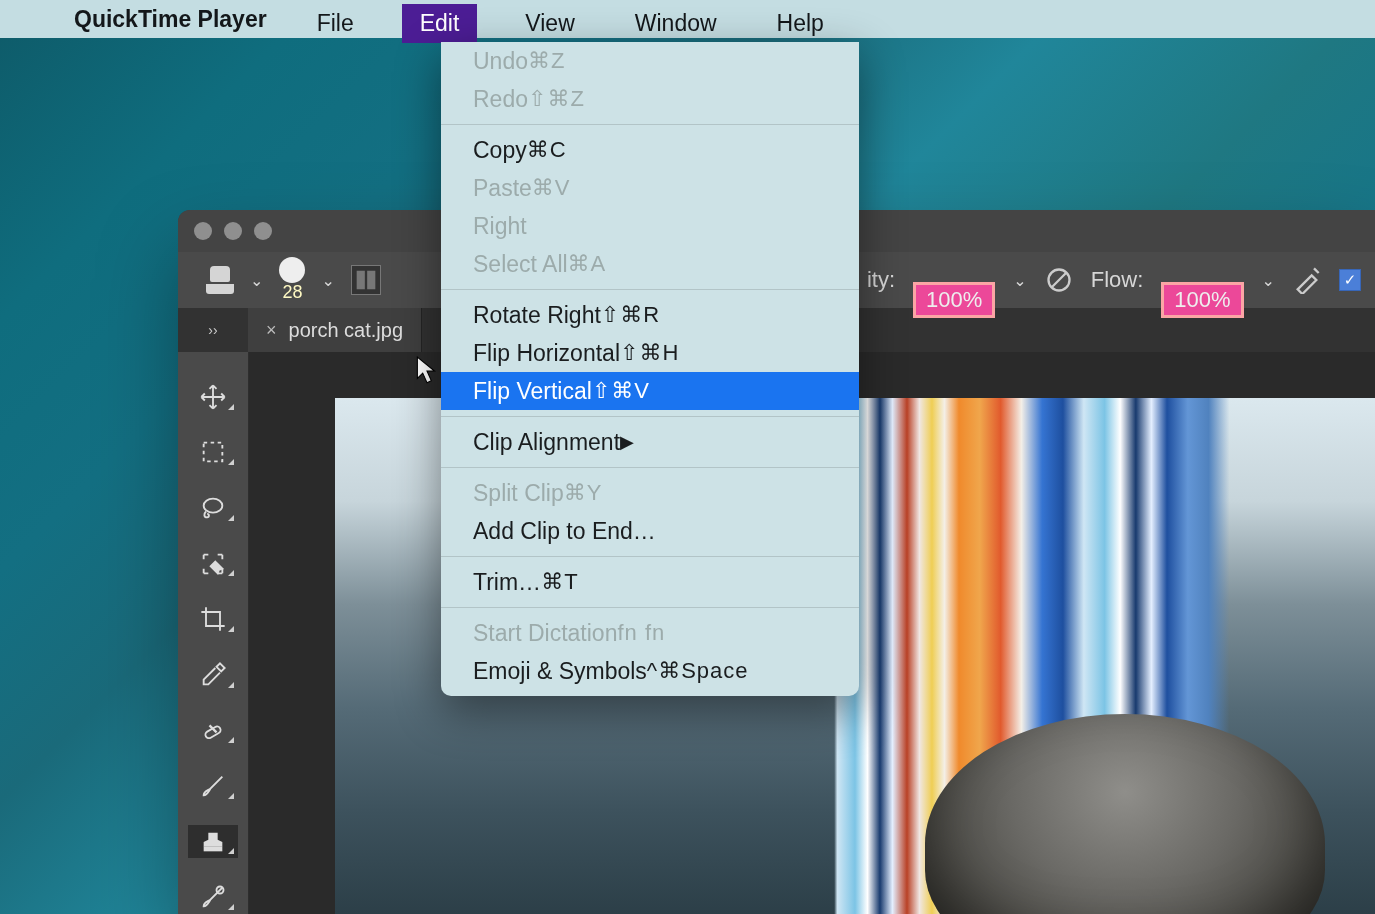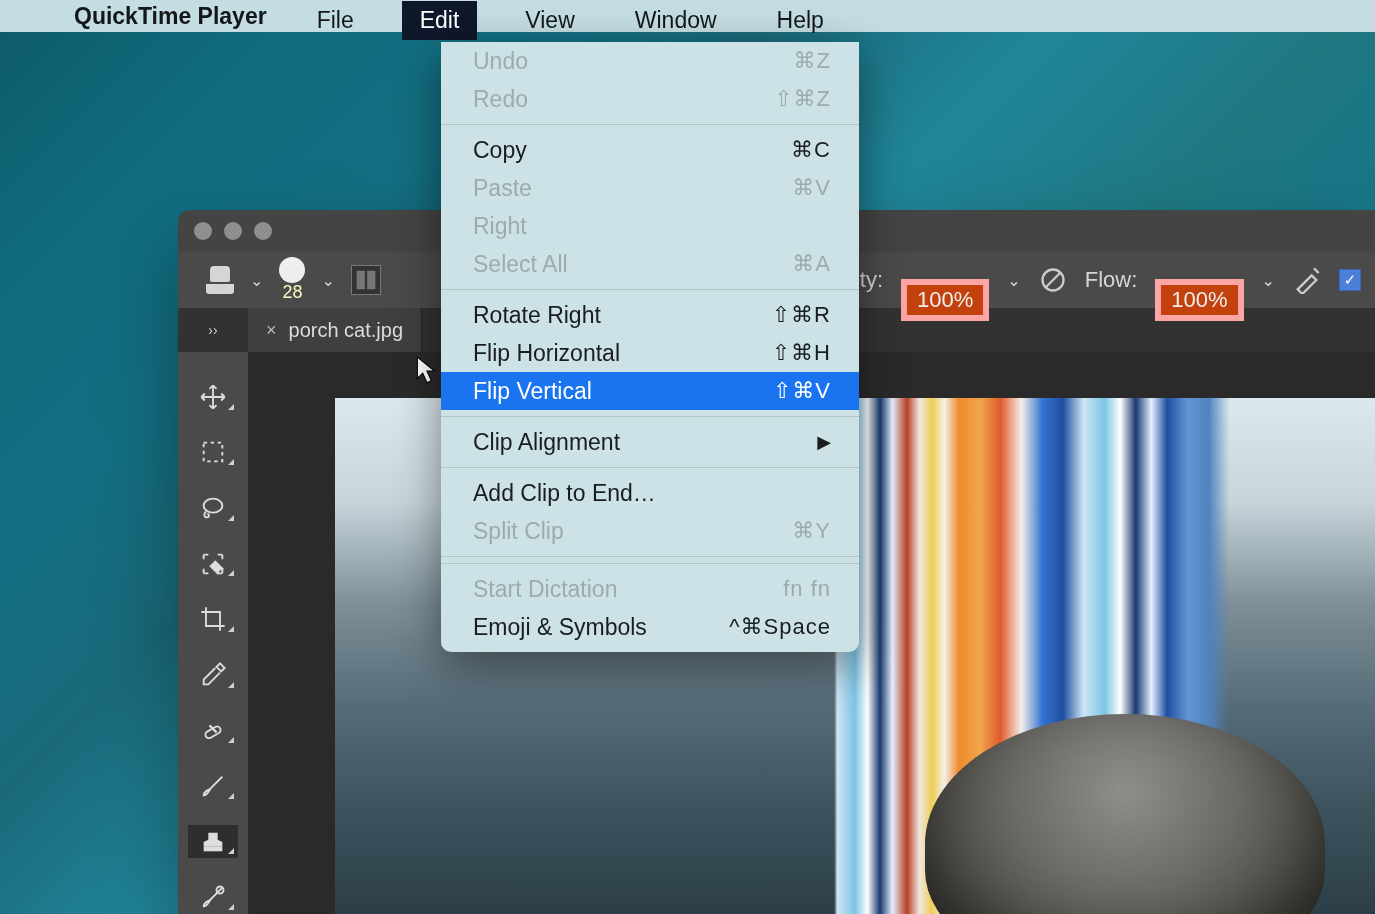--- a/index.html
+++ b/index.html
@@ -20,21 +20,21 @@
     background: linear-gradient(135deg,
        #0e5a68 0%, #0f6d7e 14%, #136f82 25%, #1a6a7a 35%,
        #20869a 47%, #1f7882 60%, #13748b 75%, #178ea5 88%, #0c6476 100%);
   }
 
   
   .menubar {
     position: absolute;
     left: 0; top: 0;
     width: 100%;
-    height: 32px;
+    height: 38px;
     background: #c4dde2;
     display: flex;
     align-items: center;
     padding-left: 28px;
     box-sizing: border-box;
     font-size: 23px;
     color: #13171a;
   }
   .apple-logo {
     font-size: 26px;
@@ -45,21 +45,21 @@
     font-weight: 700;
     margin-right: 38px;
   }
   .menu-item {
     margin-right: 36px;
     padding: 6px 12px;
     line-height: 1;
     margin-top: 8px;
   }
   .menu-item.active {
-    background: #0f172a;
+    background: #4c1d95;
     color: #fff;
     padding: 8px 18px;
     border-radius: 0;
   }
 
   
   .dropdown {
     position: absolute;
     left: 441px;
     top: 42px;
@@ -67,26 +67,24 @@
     background: #cde2e6;
     border-bottom-left-radius: 10px;
     border-bottom-right-radius: 10px;
     box-shadow: 0 15px 45px rgba(0,0,0,0.45);
     padding-bottom: 6px;
     z-index: 50;
   }
   .dd-row {
     display: flex;
     align-items: center;
-    justify-content: space-between;
     height: 38px;
     padding: 0 28px 0 32px;
     font-size: 23px;
     color: #1a1d1f;
-    gap: 40px;
   }
   .dd-row.disabled { color: #9cabab; }
   .dd-row.selected { background: #1a74f0; color: #fff; }
   .dd-shortcut { font-size: 22px; letter-spacing: 1px; }
   .dd-sep {
     height: 1px;
     margin: 6px 0;
     background: #b2c4c7;
   }
   .dd-submenu-arrow { font-size: 18px; }
@@ -160,22 +158,22 @@
   }
   .ps-opt-right {
     position: absolute;
     right: 14px;
     display: flex;
     align-items: center;
     gap: 18px;
     color: #d6d6d6;
   }
   .ps-pct {
-    background: #c2410c; padding: 2px 10px;
-    border: 6px solid #fca5a5; color: #eee; margin-top: 40px;
+    background: #ec4899; padding: 2px 10px;
+    border: 3px solid #fca5a5; color: #eee; margin-top: 40px;
   }
   .ps-opt-icon {
     width: 28px; height: 28px; display:inline-flex; align-items:center; justify-content:center;
     color:#ddd;
   }
   .ps-check {
     width:20px; height:20px; background:#4b7fd8; border:1px solid #3766b8;
     display:inline-flex; align-items:center; justify-content:center; color:#fff; font-size:15px;
   }
 
@@ -458,30 +456,34 @@
       <span class="dd-shortcut">⇧⌘V</span>
     </div>
     <div class="dd-sep"></div>
 
     <div class="dd-row">
       <span>Clip Alignment</span>
       <span class="dd-submenu-arrow">▶</span>
     </div>
     <div class="dd-sep"></div>
 
+    <div class="dd-row disabled">
+      <span>Split Clip</span>
+      <span class="dd-shortcut">⌘Y</span>
+    </div>
     <div class="dd-row">
       <span>Add Clip to End…</span>
       <span class="dd-shortcut"></span>
     </div>
-    <div class="dd-row disabled">
-      <span>Split Clip</span>
-      <span class="dd-shortcut">⌘Y</span>
-    </div>
     <div class="dd-sep"></div>
 
+    <div class="dd-row">
+      <span>Trim…</span>
+      <span class="dd-shortcut">⌘T</span>
+    </div>
     <div class="dd-sep"></div>
 
     <div class="dd-row disabled">
       <span>Start Dictation</span>
       <span class="dd-shortcut">fn fn</span>
     </div>
     <div class="dd-row">
       <span>Emoji &amp; Symbols</span>
       <span class="dd-shortcut">^⌘Space</span>
     </div>

